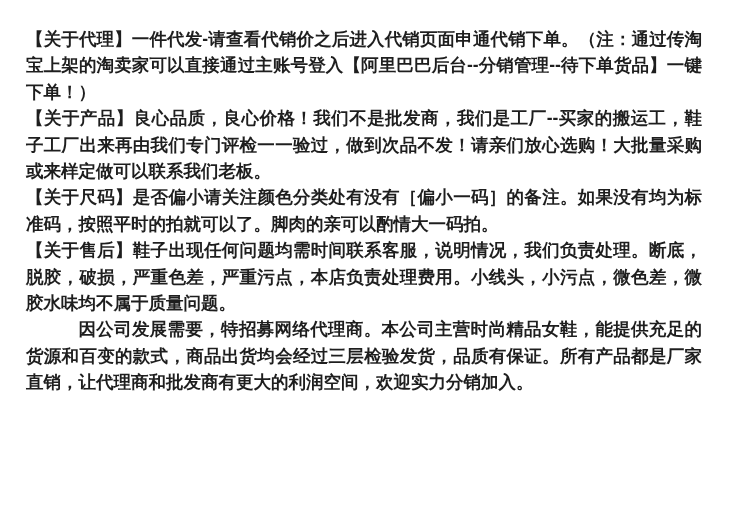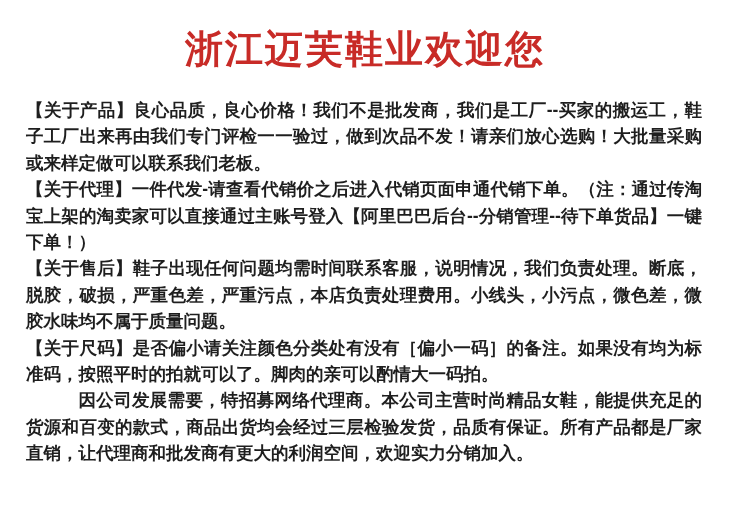--- a/index.html
+++ b/index.html
@@ -48,29 +48,28 @@
   }
   .label {
     font-weight: 700;
   }
 </style>
 </head>
 <body>
 
 <div class="page">
 
-  <h1 class="title">浙江迈芙鞋业欢迎您</h1>
 
   <div class="body">
 
+    <p class="para"><span class="label">【关于代理】</span><span>一件代发-请查看代销价之后进入代销页面申通代销下单。（注：通过传淘宝上架的淘卖家可以直接通过主账号登入【阿里巴巴后台--分销管理--待下单货品】一键下单！）</span></p>
+
     <p class="para"><span class="label">【关于产品】</span><span>良心品质，良心价格！我们不是批发商，我们是工厂--买家的搬运工，鞋子工厂出来再由我们专门评检一一验过，做到次品不发！请亲们放心选购！大批量采购或来样定做可以联系我们老板。</span></p>
 
-    <p class="para"><span class="label">【关于代理】</span><span>一件代发-请查看代销价之后进入代销页面申通代销下单。（注：通过传淘宝上架的淘卖家可以直接通过主账号登入【阿里巴巴后台--分销管理--待下单货品】一键下单！）</span></p>
 
+    <p class="para"><span class="label">【关于尺码】</span><span>是否偏小请关注颜色分类处有没有［偏小一码］的备注。如果没有均为标准码，按照平时的拍就可以了。脚肉的亲可以酌情大一码拍。</span></p>
 
     <p class="para"><span class="label">【关于售后】</span><span>鞋子出现任何问题均需时间联系客服，说明情况，我们负责处理。断底，脱胶，破损，严重色差，严重污点，本店负责处理费用。小线头，小污点，微色差，微胶水味均不属于质量问题。</span></p>
-
-    <p class="para"><span class="label">【关于尺码】</span><span>是否偏小请关注颜色分类处有没有［偏小一码］的备注。如果没有均为标准码，按照平时的拍就可以了。脚肉的亲可以酌情大一码拍。</span></p>
 
     <p class="para indent"><span>因公司发展需要，特招募网络代理商。本公司主营时尚精品女鞋，能提供充足的货源和百变的款式，商品出货均会经过三层检验发货，品质有保证。所有产品都是厂家直销，让代理商和批发商有更大的利润空间，欢迎实力分销加入。</span></p>
 
   </div>
 </div>
 
 </body></html>

